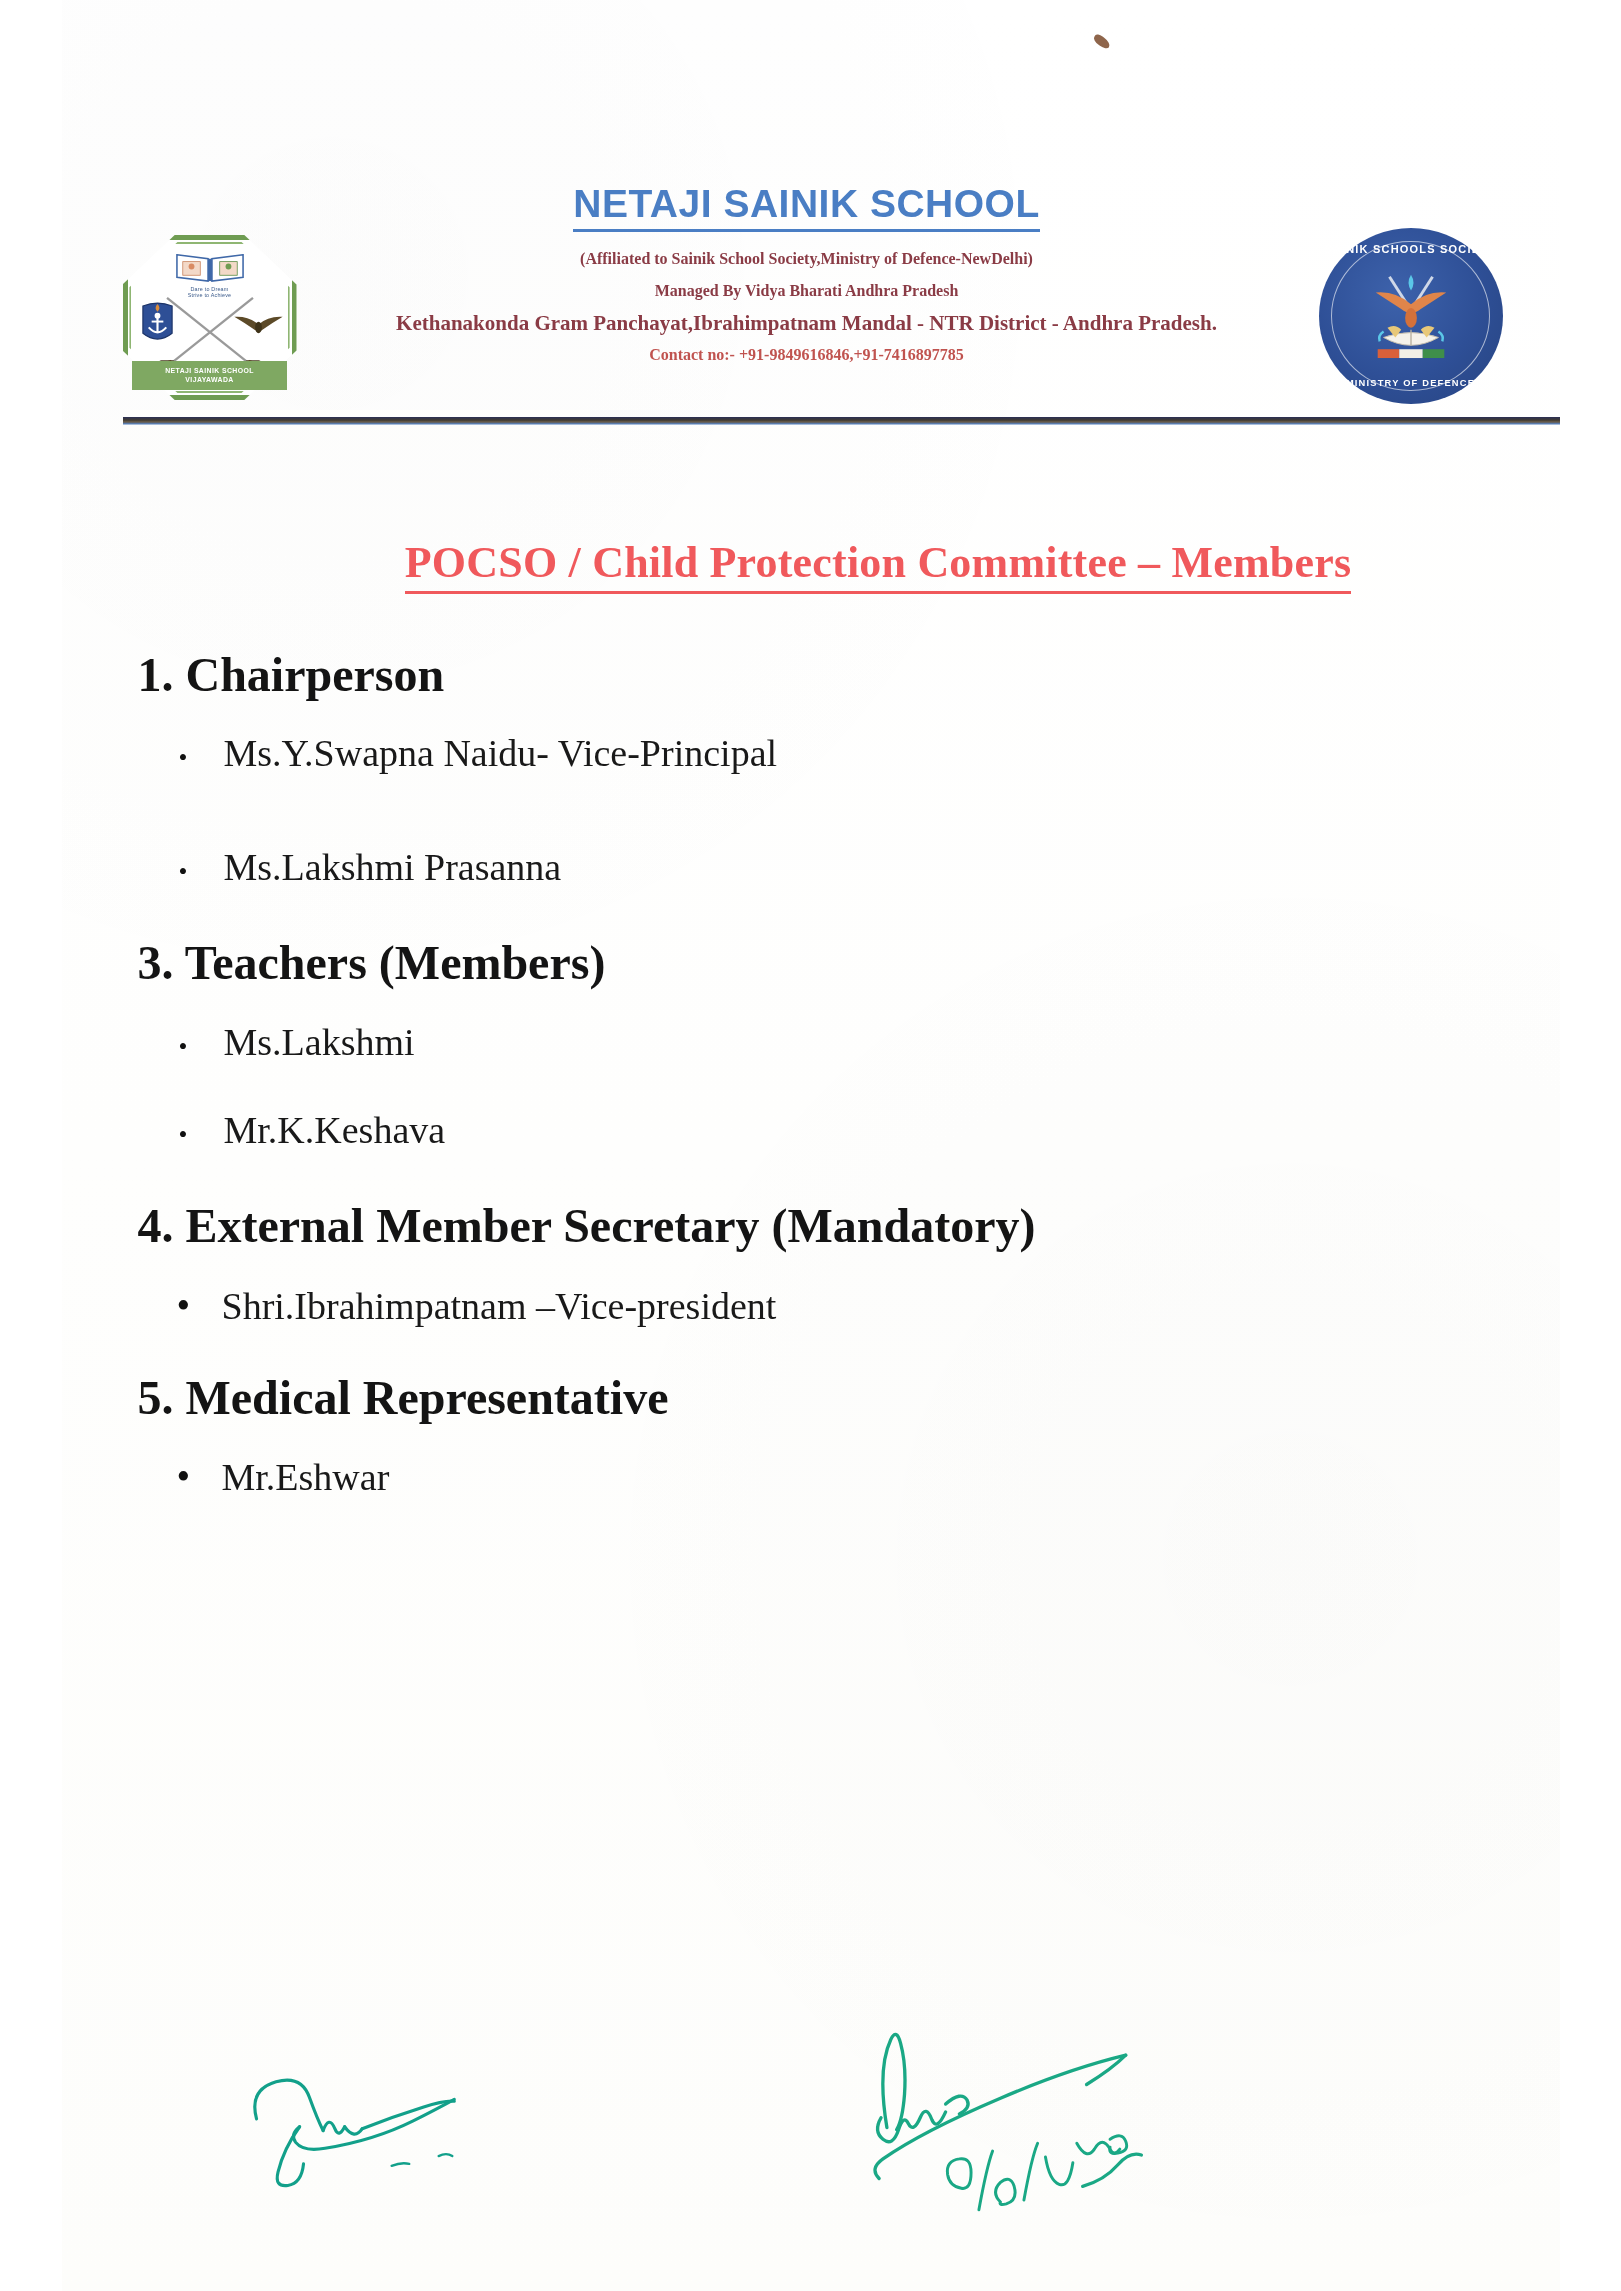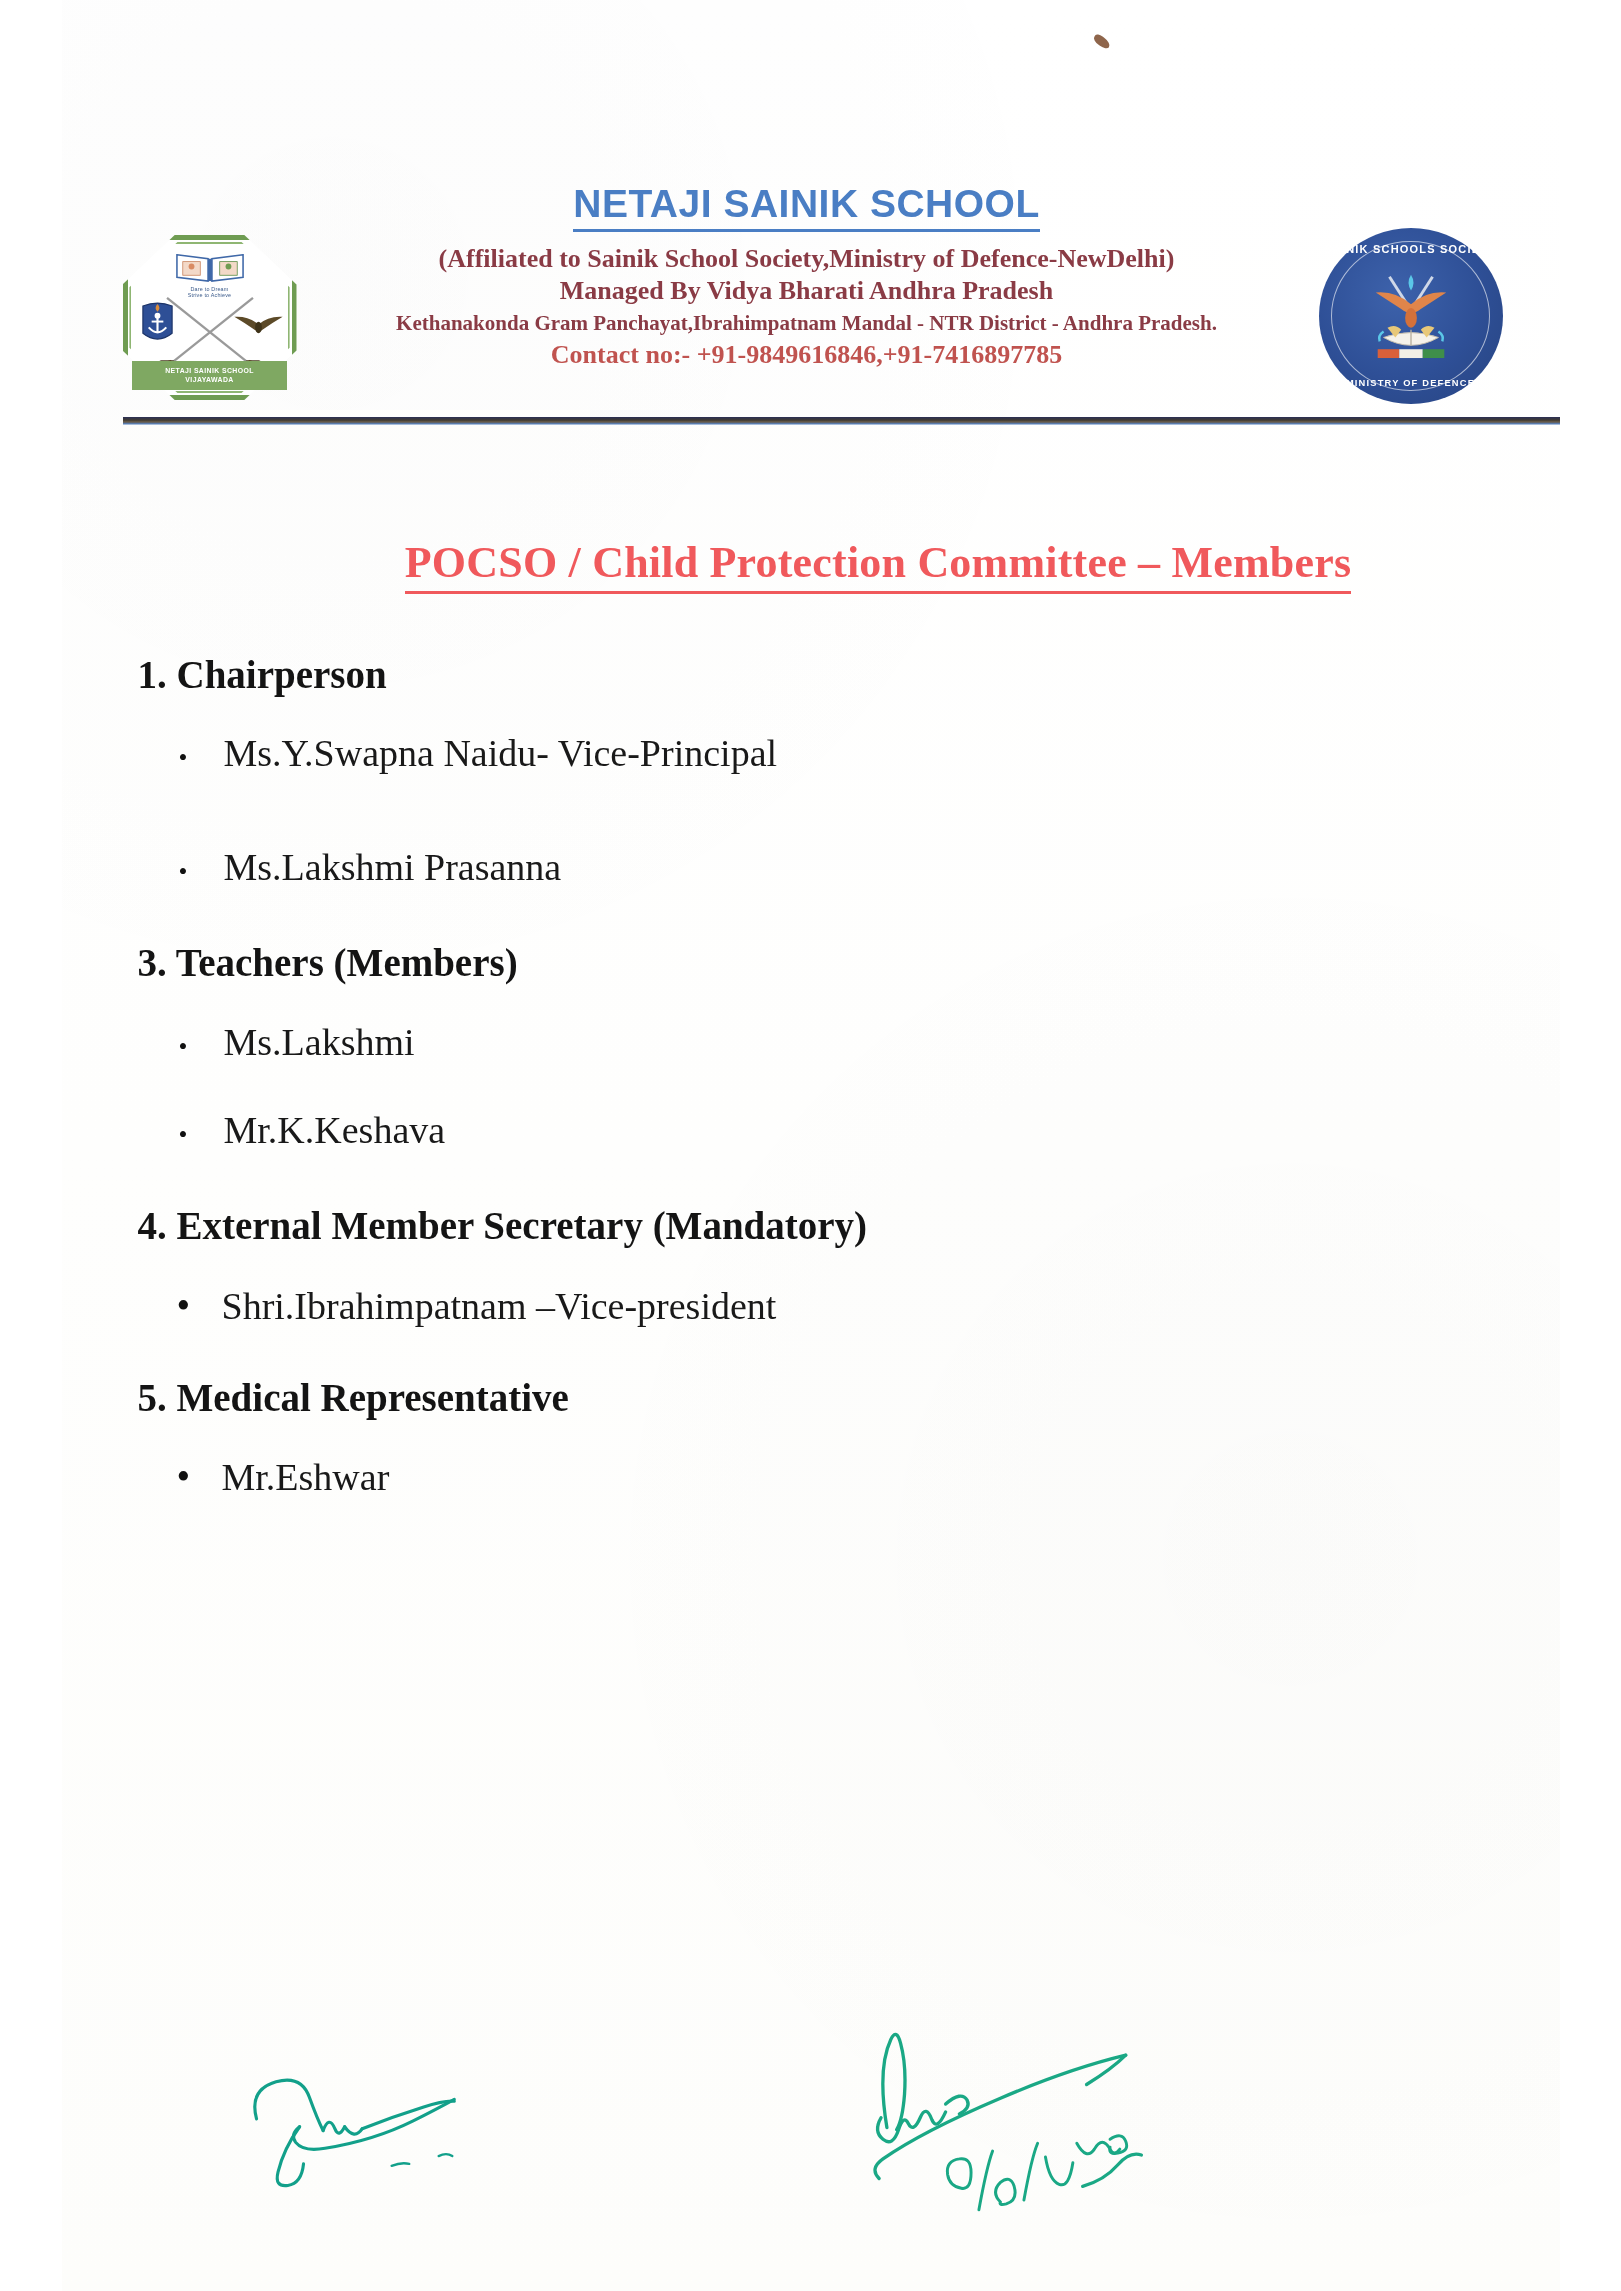--- a/index.html
+++ b/index.html
@@ -192,21 +192,21 @@
     letter-spacing: 0.5px;
     line-height: 45px;
     display: inline-block;
     border-bottom: 3.9px solid #4a7ec4;
     padding-bottom: 2.9px;
   }
   .head-line {
     font-family: "Liberation Serif", serif;
     font-weight: bold;
     color: #8a3b45;
-    font-size: 26px;
+    font-size: 16px;
     line-height: 30px;
     margin-top: 2px;
   }
   .head-line.l1 { margin-top: 11.8px; }
   .head-line.addr { font-size: 21px; }
   .head-line.contact { color: #c0534f; }
 
   .rule {
     position: absolute;
     left: 61px;
@@ -248,21 +248,21 @@
   .body-block {
     position: absolute;
     left: 76px;
     top: 637px;
     width: 1451px;
   }
   .section { margin-bottom: 0; }
   .sec-head {
     font-family: "Liberation Serif", serif;
     font-weight: bold;
-    font-size: 39px;
+    font-size: 48px;
     color: #141414;
     line-height: 47px;
     margin: 0 0 0 0;
     padding: 13.7px 0 0 0;
   }
   .members {
     list-style: none;
     margin: 0;
     padding: 0;
   }

